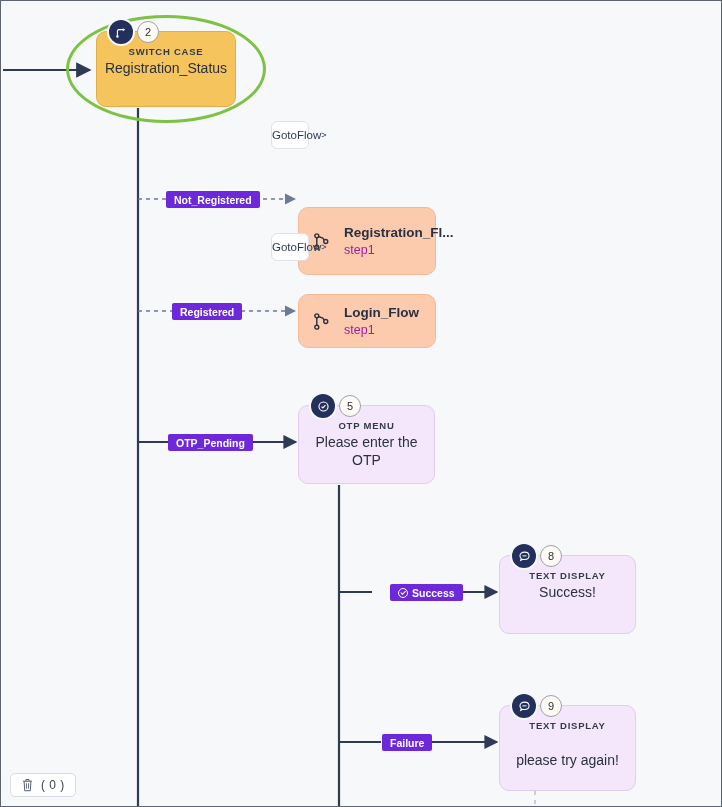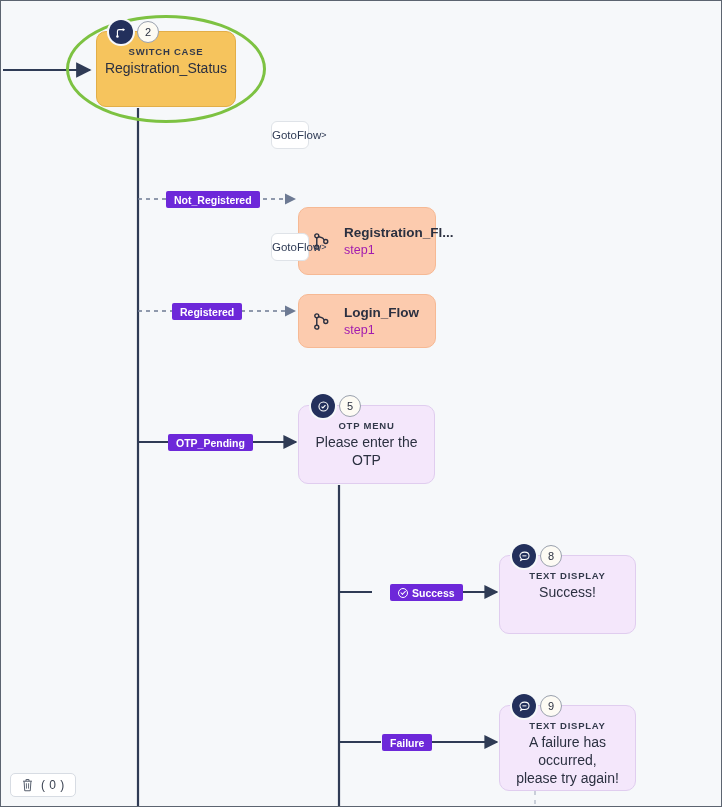--- a/index.html
+++ b/index.html
@@ -260,21 +260,21 @@
       <svg width="13" height="13" viewBox="0 0 16 16">
         <path d="M8 2.6 C11.3 2.6 13.6 4.6 13.6 7.2 C13.6 9.8 11.3 11.8 8 11.8
                  C7.2 11.8 6.5 11.7 5.9 11.5 L3.3 12.8 L4 10.6
                  C2.9 9.7 2.4 8.5 2.4 7.2 C2.4 4.6 4.7 2.6 8 2.6 Z" fill="none" stroke="#fff" stroke-width="1.3"></path>
         <path d="M5.4 7.2 L10.4 7.2" stroke="#fff" stroke-width="1.2"></path>
       </svg>
     </span>
     <span class="badge-num">9</span>
     <div class="kicker">TEXT DISPLAY</div>
     <div class="title">
-      <span>A failure has occurred,</span><br>
+      <br>
       <span>please try again!</span>
     </div>
   </div>
 
   <div class="chip" style="left:165px; top:190px;">
     <span>Not_Registered</span>
   </div>
 
   <div class="chip" style="left:171px; top:302px;text-align:center;">
     <span>Registered</span>

